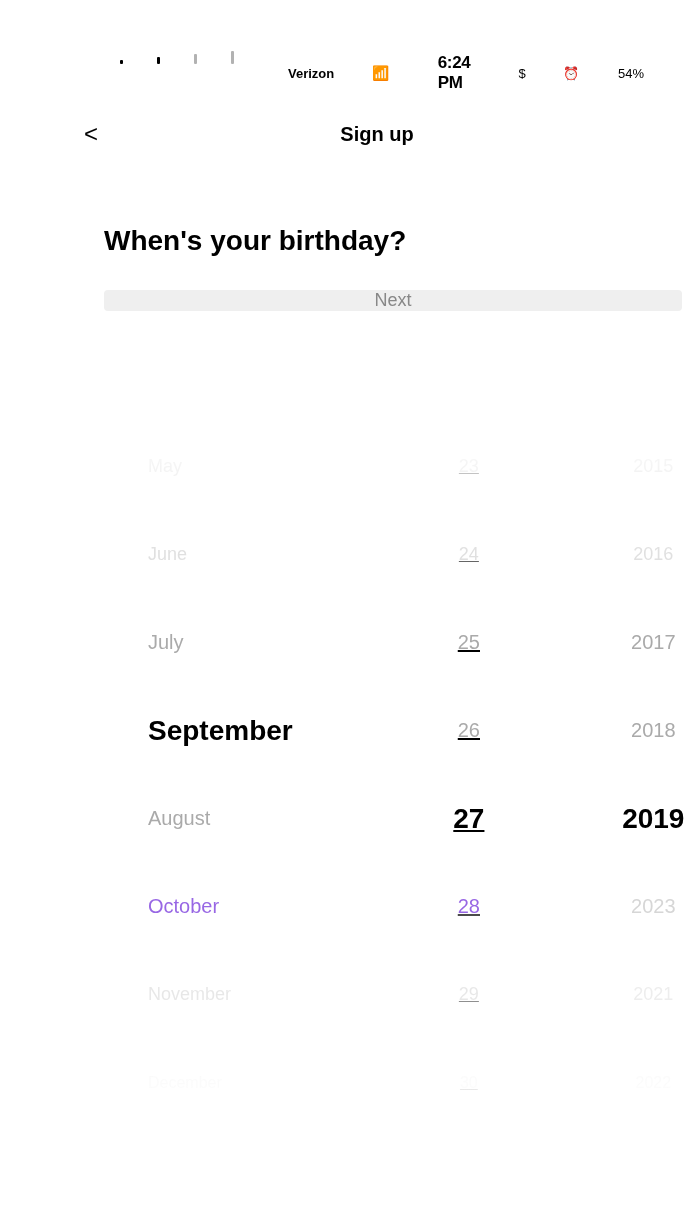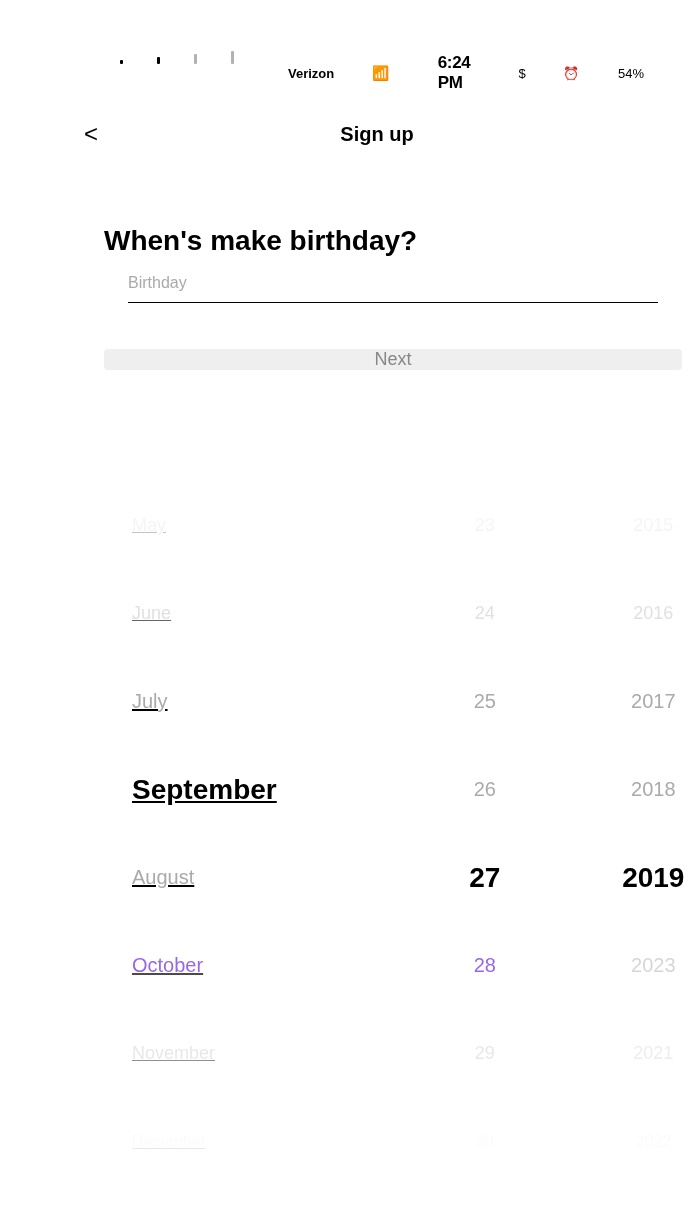--- a/index.html
+++ b/index.html
@@ -192,28 +192,28 @@
     .picker-column {
       flex: 1;
       display: flex;
       flex-direction: column;
       align-items: center;
       overflow: hidden;
     }
 
     .picker-column.month-col {
       flex: 1.4;
-      align-items: center;
+      align-items: flex-start;
       padding-left: 52px;
-      text-decoration: underline;
     }
 
     .picker-column.day-col {
       flex: 0.8;
-      align-items: flex-start;
+      align-items: center;
+      text-decoration: underline;
     }
 
     .picker-column.year-col {
       flex: 1;
       align-items: center;
     }
 
     .picker-item {
       height: 56px;
       display: flex;
@@ -331,27 +331,23 @@
     </div>
   </div>
 </div>
 
 <div class="nav-header">
   <div class="back-button">&lt;</div>
   <div class="nav-title">Sign up</div>
 </div>
 
 <div class="main-content">
-  <h1 class="page-heading">When's make birthday?</h1>
+  <h1 class="page-heading">When's your birthday?</h1>
 
   
-  <div class="birthday-field-container">
-    <span class="birthday-label">Birthday</span>
-    <div class="birthday-underline"></div>
-  </div>
 
   
   <button class="next-button">Next</button>
 </div>
 
 <div class="date-picker-wrapper">
   <div class="picker-fade-top"></div>
 
   <div class="date-picker-container">
 

